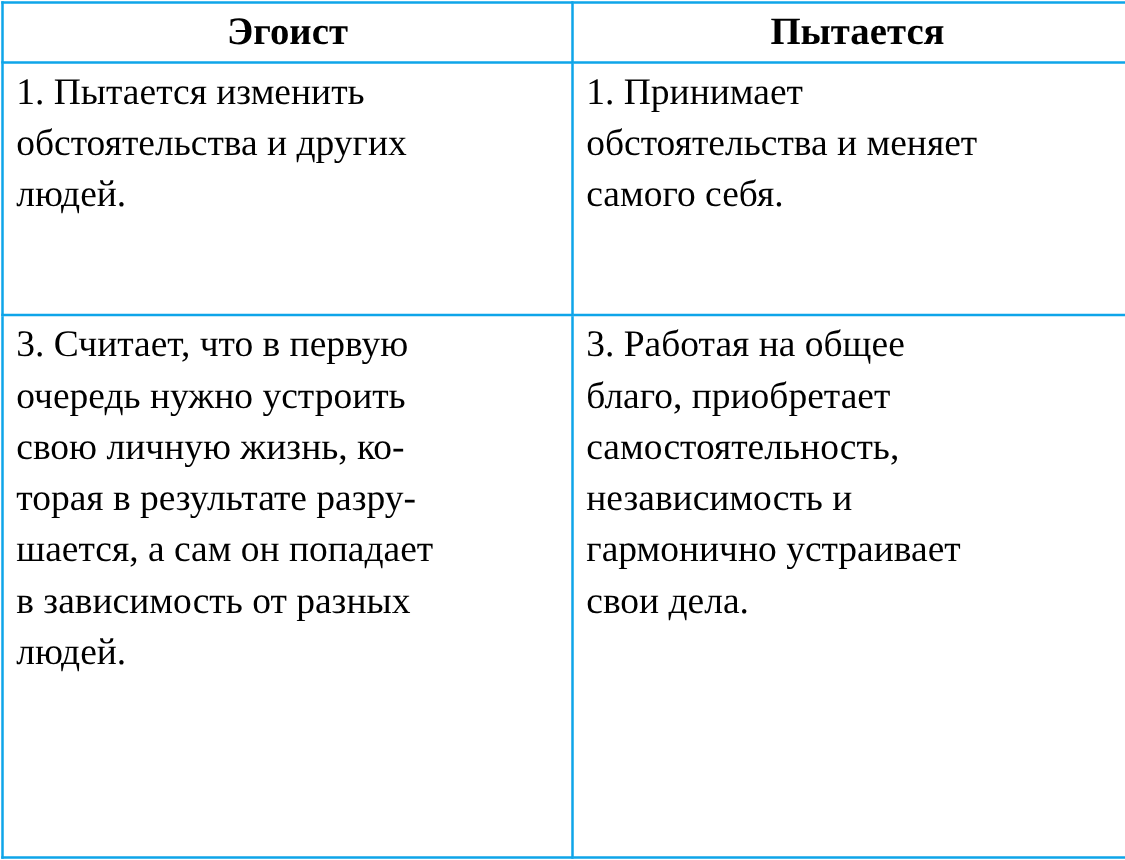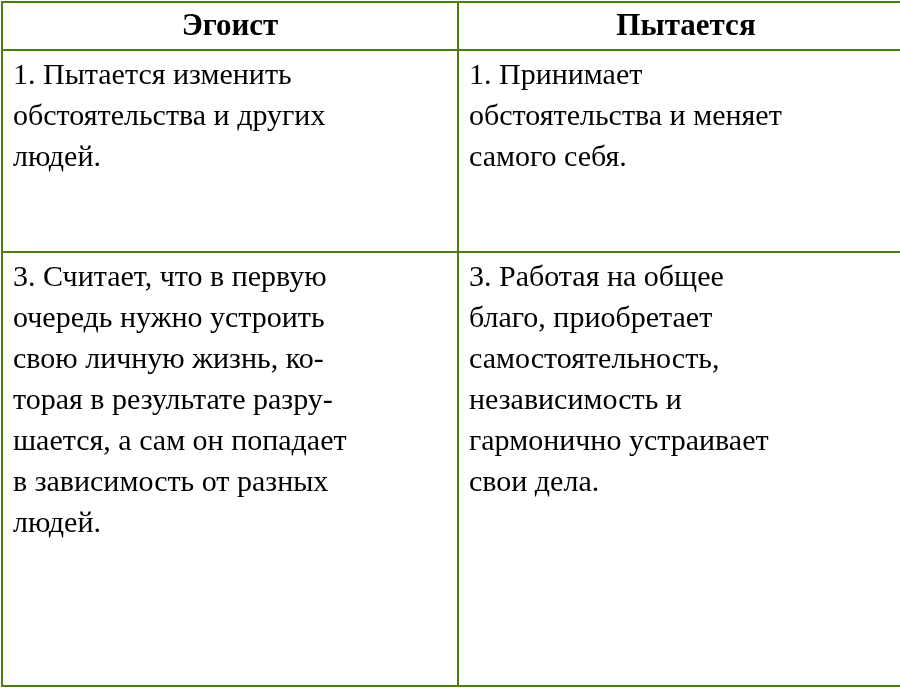--- a/index.html
+++ b/index.html
@@ -17,21 +17,21 @@
   table.compare {
     width: 898px;
     height: 686px;
     margin: 1px;
     border-collapse: collapse;
     table-layout: fixed;
     background: #ffffff;
   }
   table.compare th,
   table.compare td {
-    border: 2px solid #4d7c0f;
+    border: 2px solid #0ea5e9;
     width: 456px;
     vertical-align: top;
     box-sizing: border-box;
   }
   table.compare th {
     font-size: 31px;
     font-weight: bold;
     text-align: center;
     padding: 3px 6px 5px 6px;
     height: 47px;

